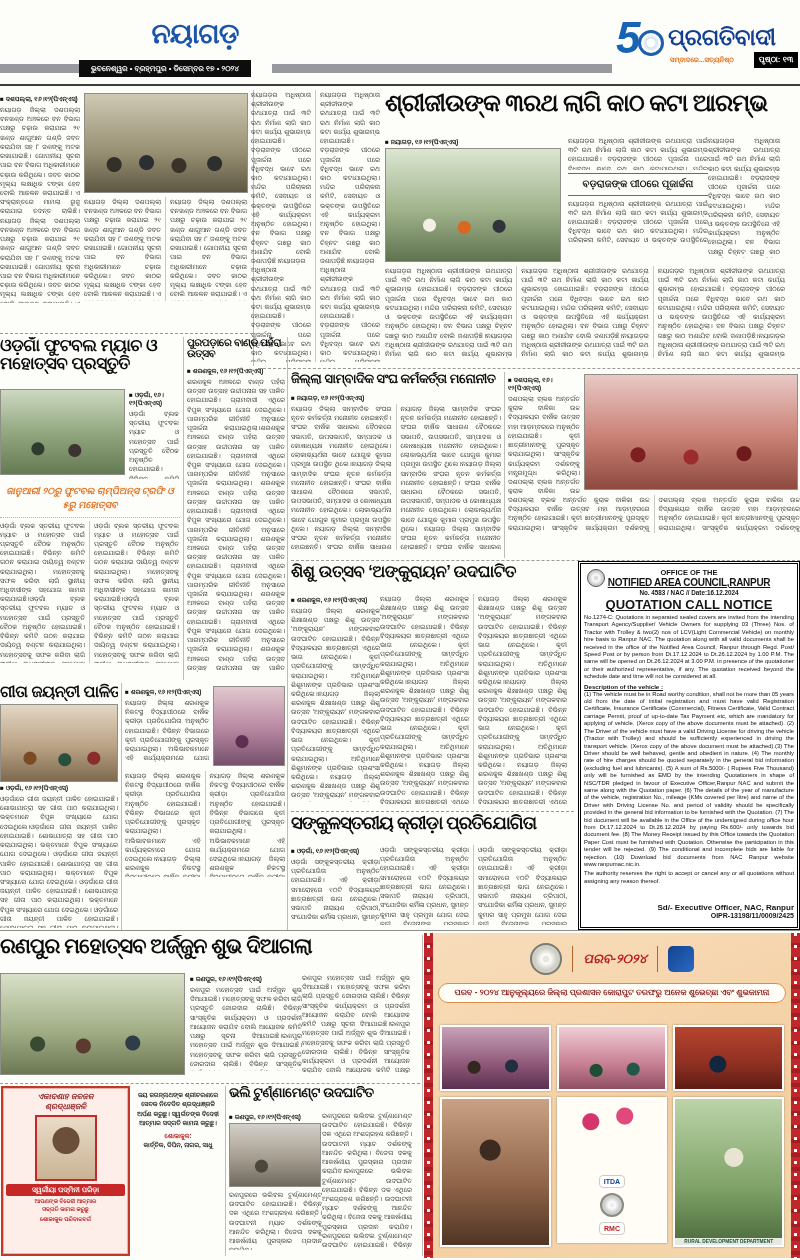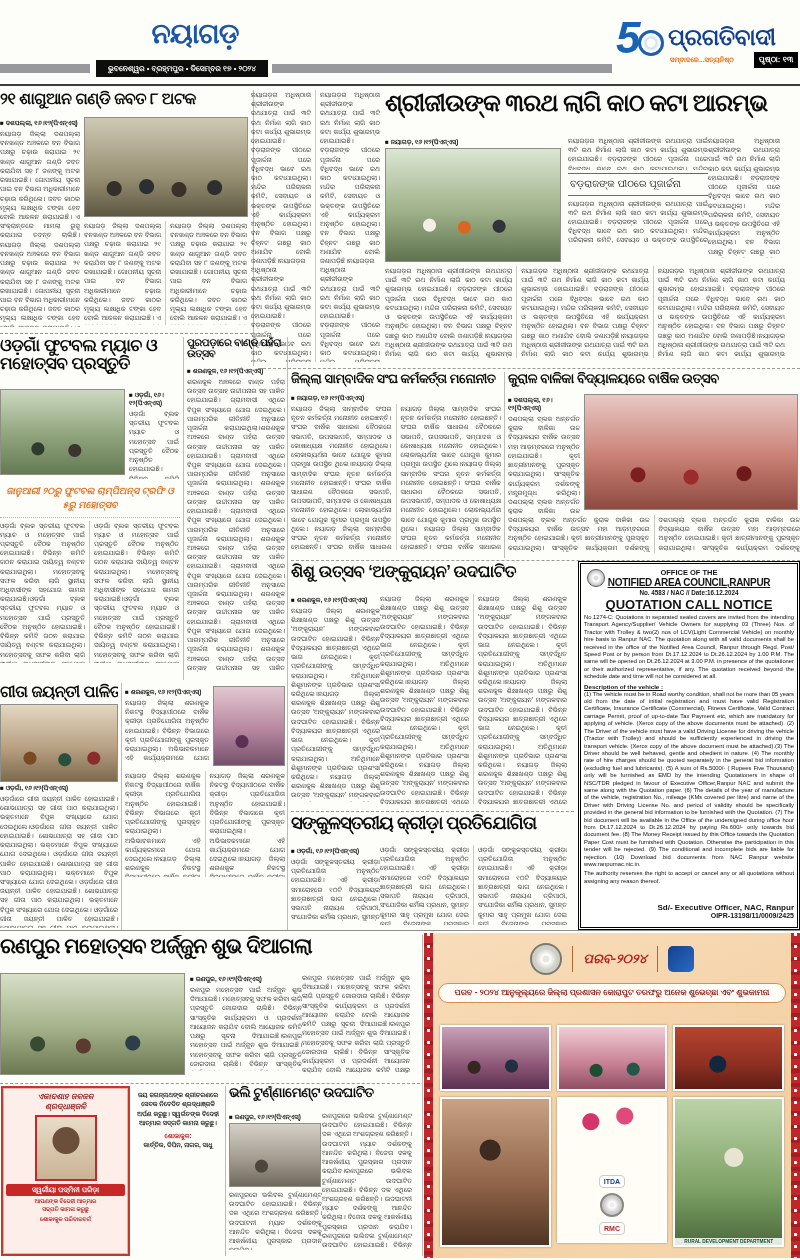--- a/index.html
+++ b/index.html
@@ -10,21 +10,21 @@
   .nowrap{white-space:nowrap;}
   .byline{font-size:6.4px;font-weight:bold;margin:2px 0 2px 0;color:#111;}
   .bodyrow{display:flex;align-items:stretch;}
   .bcol{font-size:6.6px;line-height:1.4;text-align:justify;color:#1d1d1d;overflow:hidden;
         word-break:break-word;}
   .bcol+.bcol{border-left:1px solid #c9c9c4;padding-left:4px;margin-left:4px;}
   .vdiv{width:1px;background:#bdbdb8;}
   .hdiv{height:0;border-top:1px dashed #9a9a95;}
   .photo{position:relative;overflow:hidden;border:1px solid #8f8f88;}
   .inset-rule{border-top:1.5px solid #6d6d68;border-bottom:1.5px solid #6d6d68;
-        font-weight:normal;text-align:left;padding:4px 2px;margin:3px 0;font-size:10px;line-height:1.25;}
+        font-weight:bold;text-align:center;padding:4px 2px;margin:3px 0;font-size:10px;line-height:1.25;}
   .orange-note{color:#e2711d;font-weight:bold;font-style:italic;text-align:center;
         font-size:9.5px;line-height:1.5;border-top:1px dotted #b5ب5b0;border-bottom:1px dotted #b5b5b0;
         padding:4px 1px;margin:3px 0;}
   
   .gray-bar{background:#97999c;height:9px;}
   .datebar{background:#0d0d0d;color:#fff;font-size:7.5px;line-height:17px;text-align:center;font-weight:bold;}
   .edition{font-size:28px;font-weight:bold;color:#1a55a8;letter-spacing:-1px;text-align:center;}
   .brand{font-size:23px;font-weight:bold;color:#123f8f;letter-spacing:-0.5px;}
   .tagline{font-size:6.8px;color:#e06a10;font-weight:bold;}
   .pagebadge{background:#000;color:#fff;font-size:8px;font-weight:bold;text-align:center;line-height:16px;}
@@ -73,34 +73,33 @@
 </style>
 </head>
 <body>
 
 <div id="page">
 
   <div class="abs" style="left:110px;top:18px;width:170px;">
     <div class="edition">ନୟାଗଡ଼</div>
   </div>
   <div class="abs gray-bar" style="left:0;top:64px;width:90px;"></div>
-  <div class="abs datebar" style="left:96px;top:60px;width:172px;height:17px;">ଭୁବନେଶ୍ୱର • ବ୍ରହ୍ମପୁର • ଡିସେମ୍ବର ୧୭ • ୨୦୨୪</div>
+  <div class="abs datebar" style="left:79px;top:60px;width:172px;height:17px;">ଭୁବନେଶ୍ୱର • ବ୍ରହ୍ମପୁର • ଡିସେମ୍ବର ୧୭ • ୨୦୨୪</div>
   <div class="abs gray-bar" style="left:272px;top:64px;width:340px;"></div>
 
   <div class="abs" style="left:616px;top:16px;width:184px;height:66px;">
     <span class="abs five" style="left:0;top:2px;">5</span>
     <span class="abs emblem" style="left:22px;top:14px;"></span>
     <span class="abs brand" style="left:52px;top:8px;">ପ୍ରଗତିବାଦୀ</span>
     <span class="abs tagline" style="left:54px;top:40px;">ସମ୍ବାଦରେ...ସତ୍ୟନିଷ୍ଠ</span>
     <span class="abs pagebadge" style="left:138px;top:36px;width:44px;height:16px;">ପୃଷ୍ଠା: ୧୩</span>
   </div>
   <div class="abs" style="left:0;top:84px;width:800px;height:2px;background:#3c3c3c;"></div>
 
   <div class="abs" style="left:0;top:90px;width:250px;height:242px;">
-    <div class="headline nowrap" style="font-size:16px;height:24px;">୨୧ ଶାଗୁଆନ ଗଣ୍ଡି ଜବତ ୮ ଅଟକ</div>
     <div class="bodyrow" style="height:214px;margin-top:3px;">
       <div style="width:80px;">
         <div class="byline">■ ଦଶପଲ୍ଲା, ୧୬।୧୨(ପିଏନ୍‌ଏସ୍)</div>
         <div class="bcol" style="height:198px;">ନୟାଗଡ଼ ଜିଲ୍ଲା ଦଶପଲ୍ଲା ବନଖଣ୍ଡ ଅଞ୍ଚଳରେ ବନ ବିଭାଗ ପକ୍ଷରୁ ଚଢ଼ାଉ କରାଯାଇ ୨୧ ଖଣ୍ଡ ଶାଗୁଆନ ଗଣ୍ଡି ଜବତ କରାଯିବା ସହ ୮ ଜଣଙ୍କୁ ଅଟକ ରଖାଯାଇଛି। ଗୋପନୀୟ ସୂଚନା ପାଇ ବନ ବିଭାଗ ଅଧିକାରୀମାନେ ଚଢ଼ାଉ କରିଥିଲେ। ଜବତ କାଠର ମୂଲ୍ୟ ଲକ୍ଷାଧିକ ଟଙ୍କା ହେବ ବୋଲି ଆକଳନ କରାଯାଇଛି। ଏ ସଂକ୍ରାନ୍ତରେ ମାମଲା ରୁଜୁ କରାଯାଇ ତଦନ୍ତ ଚାଲିଛି।ନୟାଗଡ଼ ଜିଲ୍ଲା ଦଶପଲ୍ଲା ବନଖଣ୍ଡ ଅଞ୍ଚଳରେ ବନ ବିଭାଗ ପକ୍ଷରୁ ଚଢ଼ାଉ କରାଯାଇ ୨୧ ଖଣ୍ଡ ଶାଗୁଆନ ଗଣ୍ଡି ଜବତ କରାଯିବା ସହ ୮ ଜଣଙ୍କୁ ଅଟକ ରଖାଯାଇଛି। ଗୋପନୀୟ ସୂଚନା ପାଇ ବନ ବିଭାଗ ଅଧିକାରୀମାନେ ଚଢ଼ାଉ କରିଥିଲେ। ଜବତ କାଠର ମୂଲ୍ୟ ଲକ୍ଷାଧିକ ଟଙ୍କା ହେବ ବୋଲି ଆକଳନ କରାଯାଇଛି। ଏ ସଂକ୍ରାନ୍ତରେ ମାମଲା ରୁଜୁ କରାଯାଇ ତଦନ୍ତ ଚାଲିଛି। </div>
       </div>
       <div style="width:166px;margin-left:4px;">
         <div class="photo" style="width:162px;height:98px;background:
               radial-gradient(circle at 18% 72%,#33302a 7px,transparent 8px),
               radial-gradient(circle at 38% 70%,#2b2f33 7px,transparent 8px),
               radial-gradient(circle at 58% 73%,#3a3228 7px,transparent 8px),
@@ -184,21 +183,20 @@
     <div class="byline">■ ନୟାଗଡ଼, ୧୬।୧୨(ପିଏନ୍‌ଏସ୍)</div>
     <div class="bodyrow" style="height:150px;">
       <div class="bcol" style="width:101px;height:146px;">ନୟାଗଡ଼ ଜିଲ୍ଲା ସାମ୍ବାଦିକ ସଂଘର ନୂତନ କର୍ମକର୍ତ୍ତା ମନୋନୀତ ହୋଇଛନ୍ତି। ସଂଘର ବାର୍ଷିକ ସାଧାରଣ ବୈଠକରେ ସଭାପତି, ଉପସଭାପତି, ସମ୍ପାଦକ ଓ କୋଷାଧ୍ୟକ୍ଷ ମନୋନୀତ ହୋଇଥିଲେ। ଲୋକାଭ୍ୟର୍ଥନା ଭାବେ ଯୋଗୁକ କୁମାର ପ୍ରମୁଖ ଉପସ୍ଥିତ ଥିଲେ।ନୟାଗଡ଼ ଜିଲ୍ଲା ସାମ୍ବାଦିକ ସଂଘର ନୂତନ କର୍ମକର୍ତ୍ତା ମନୋନୀତ ହୋଇଛନ୍ତି। ସଂଘର ବାର୍ଷିକ ସାଧାରଣ ବୈଠକରେ ସଭାପତି, ଉପସଭାପତି, ସମ୍ପାଦକ ଓ କୋଷାଧ୍ୟକ୍ଷ ମନୋନୀତ ହୋଇଥିଲେ। ଲୋକାଭ୍ୟର୍ଥନା ଭାବେ ଯୋଗୁକ କୁମାର ପ୍ରମୁଖ ଉପସ୍ଥିତ ଥିଲେ। ନୟାଗଡ଼ ଜିଲ୍ଲା ସାମ୍ବାଦିକ ସଂଘର ନୂତନ କର୍ମକର୍ତ୍ତା ମନୋନୀତ ହୋଇଛନ୍ତି। ସଂଘର ବାର୍ଷିକ ସାଧାରଣ ବୈଠକରେ ସଭାପତି, ଉପସଭାପତି, ସମ୍ପାଦକ ଓ କୋଷାଧ୍ୟକ୍ଷ ମନୋନୀତ ହୋଇଥିଲେ। ଲୋକାଭ୍ୟର୍ଥନା ଭାବେ ଯୋଗୁକ କୁମାର ପ୍ରମୁଖ ଉପସ୍ଥିତ ଥିଲେ। </div>
       <div class="bcol" style="width:101px;height:146px;">ନୟାଗଡ଼ ଜିଲ୍ଲା ସାମ୍ବାଦିକ ସଂଘର ନୂତନ କର୍ମକର୍ତ୍ତା ମନୋନୀତ ହୋଇଛନ୍ତି। ସଂଘର ବାର୍ଷିକ ସାଧାରଣ ବୈଠକରେ ସଭାପତି, ଉପସଭାପତି, ସମ୍ପାଦକ ଓ କୋଷାଧ୍ୟକ୍ଷ ମନୋନୀତ ହୋଇଥିଲେ। ଲୋକାଭ୍ୟର୍ଥନା ଭାବେ ଯୋଗୁକ କୁମାର ପ୍ରମୁଖ ଉପସ୍ଥିତ ଥିଲେ।ନୟାଗଡ଼ ଜିଲ୍ଲା ସାମ୍ବାଦିକ ସଂଘର ନୂତନ କର୍ମକର୍ତ୍ତା ମନୋନୀତ ହୋଇଛନ୍ତି। ସଂଘର ବାର୍ଷିକ ସାଧାରଣ ବୈଠକରେ ସଭାପତି, ଉପସଭାପତି, ସମ୍ପାଦକ ଓ କୋଷାଧ୍ୟକ୍ଷ ମନୋନୀତ ହୋଇଥିଲେ। ଲୋକାଭ୍ୟର୍ଥନା ଭାବେ ଯୋଗୁକ କୁମାର ପ୍ରମୁଖ ଉପସ୍ଥିତ ଥିଲେ। ନୟାଗଡ଼ ଜିଲ୍ଲା ସାମ୍ବାଦିକ ସଂଘର ନୂତନ କର୍ମକର୍ତ୍ତା ମନୋନୀତ ହୋଇଛନ୍ତି। ସଂଘର ବାର୍ଷିକ ସାଧାରଣ ବୈଠକରେ ସଭାପତି, ଉପସଭାପତି, ସମ୍ପାଦକ ଓ କୋଷାଧ୍ୟକ୍ଷ ମନୋନୀତ ହୋଇଥିଲେ। ଲୋକାଭ୍ୟର୍ଥନା ଭାବେ ଯୋଗୁକ କୁମାର ପ୍ରମୁଖ ଉପସ୍ଥିତ ଥିଲେ। </div>
     </div>
   </div>
 
   <div class="abs vdiv" style="left:504px;top:372px;height:186px;"></div>
 
   <div class="abs" style="left:508px;top:372px;width:292px;height:186px;">
-    <div class="headline nowrap" style="font-size:13.5px;height:20px;">କୁରାଳ ବାଳିକା ବିଦ୍ୟାଳୟରେ ବାର୍ଷିକ ଉତ୍ସବ</div>
     <div class="bodyrow" style="height:118px;margin-top:2px;">
       <div style="width:72px;">
         <div class="byline">■ ଦଶପଲ୍ଲା, ୧୬।୧୨(ପିଏନ୍‌ଏସ୍)</div>
         <div class="bcol" style="height:100px;">ଦଶପଲ୍ଲା ବ୍ଲକ ଅନ୍ତର୍ଗତ କୁରାଳ ବାଳିକା ଉଚ୍ଚ ବିଦ୍ୟାଳୟର ବାର୍ଷିକ ଉତ୍ସବ ମହା ଆଡ଼ମ୍ବରରେ ଅନୁଷ୍ଠିତ ହୋଇଯାଇଛି। କୃତୀ ଛାତ୍ରୀମାନଙ୍କୁ ପୁରସ୍କୃତ କରାଯାଇଥିଲା। ସାଂସ୍କୃତିକ କାର୍ଯ୍ୟକ୍ରମ ଦର୍ଶକଙ୍କୁ ମନ୍ତ୍ରମୁଗ୍ଧ କରିଥିଲା।ଦଶପଲ୍ଲା ବ୍ଲକ ଅନ୍ତର୍ଗତ କୁରାଳ ବାଳିକା ଉଚ୍ଚ ବିଦ୍ୟାଳୟର ବାର୍ଷିକ ଉତ୍ସବ ମହା ଆଡ଼ମ୍ବରରେ ଅନୁଷ୍ଠିତ ହୋଇଯାଇଛି। କୃତୀ ଛାତ୍ରୀମାନଙ୍କୁ ପୁରସ୍କୃତ କରାଯାଇଥିଲା। ସାଂସ୍କୃତିକ କାର୍ଯ୍ୟକ୍ରମ ଦର୍ଶକଙ୍କୁ ମନ୍ତ୍ରମୁଗ୍ଧ କରିଥିଲା। </div>
       </div>
       <div class="photo" style="width:212px;height:114px;margin-left:4px;background:
             radial-gradient(circle at 25% 70%,#7e1f1f 7px,transparent 8px),
             radial-gradient(circle at 50% 72%,#9c2b2b 7px,transparent 8px),
             radial-gradient(circle at 75% 69%,#6e1a1a 7px,transparent 8px),
             linear-gradient(180deg,#e8c9c4,#c97f74 55%,#8e4a3f);"></div>

